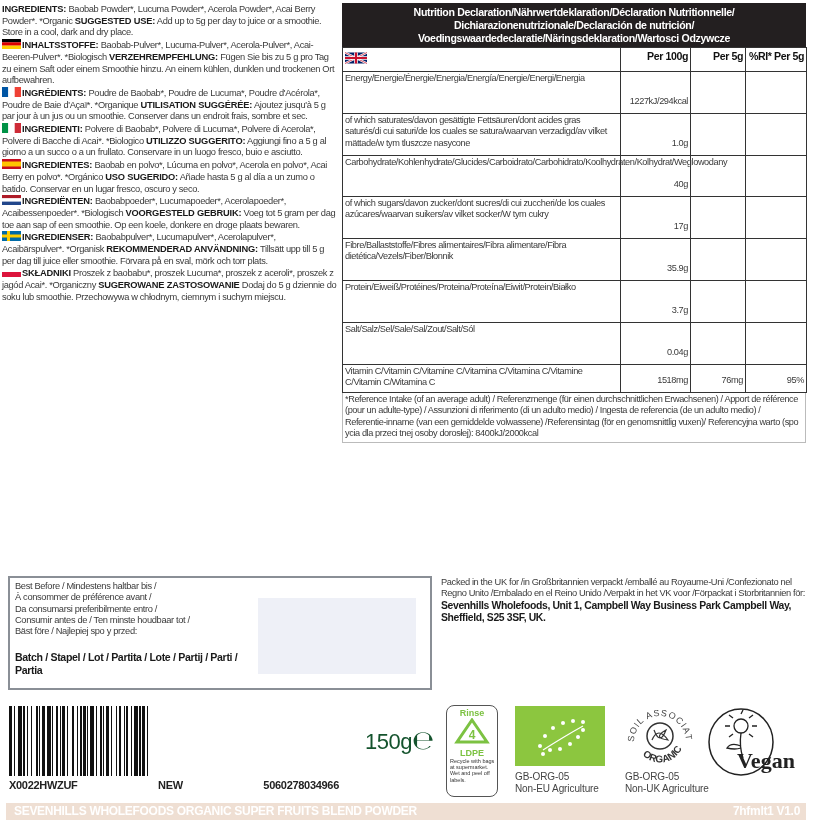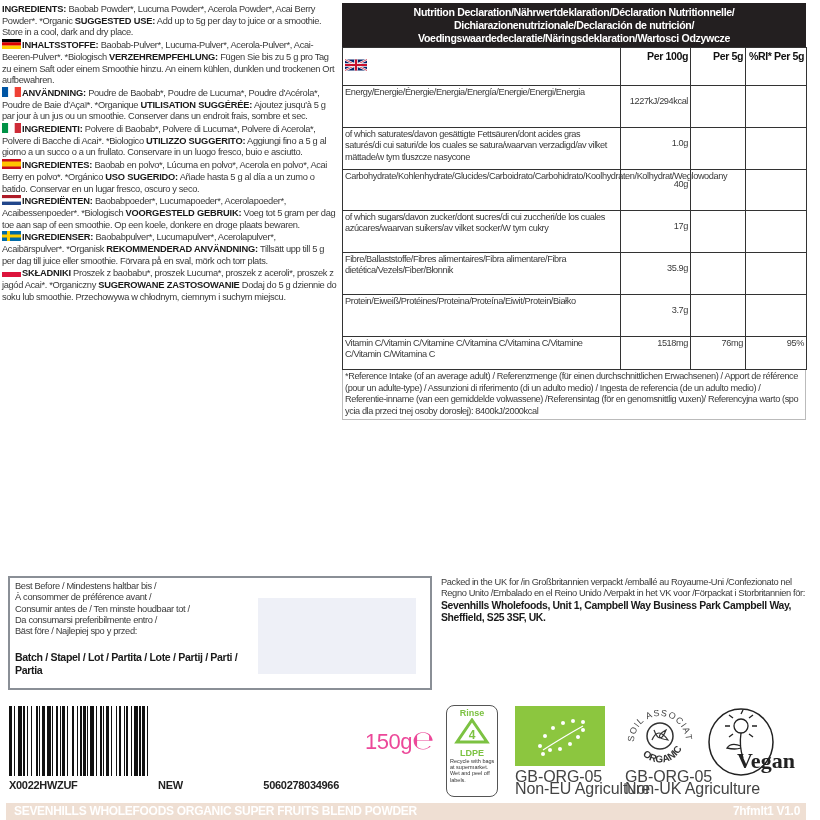--- a/index.html
+++ b/index.html
@@ -9,43 +9,43 @@
   #ingredients{position:absolute;left:2px;top:4px;width:336px;font-size:9.3px;line-height:11.7px;letter-spacing:-0.35px;color:#3a3a3a;transform-origin:0 0;}
   #ingredients .blk{margin:0;}
   #ingredients b{color:#1a1a1a;letter-spacing:-0.2px;}
   .flag{display:inline-block;width:19px;height:10px;vertical-align:-1px;margin-right:1px;position:relative;overflow:hidden;}
   .title{font-weight:bold;color:#1a1a1a;font-size:10px;}
   
   #nut{position:absolute;left:342px;top:3px;width:464px;}
   #nut .head{background:#231f20;color:#fff;text-align:center;font-weight:bold;font-size:10.6px;line-height:13px;padding:3px 4px 2px;letter-spacing:-0.35px;}
   table{border-collapse:collapse;width:464px;table-layout:fixed;}
   td{border:1px solid #333;font-size:9.2px;line-height:11.4px;color:#3a3a3a;letter-spacing:-0.4px;padding:1px 2px;vertical-align:top;}
-  td.num{text-align:right;vertical-align:bottom;padding-bottom:20px;}
+  td.num{text-align:right;vertical-align:bottom;padding-bottom:6px;}
   tr.hdr td{font-weight:bold;color:#111;font-size:10.6px;vertical-align:middle;height:16px;}
   .ref{border:1px solid #bbb;border-top:none;font-size:9.2px;line-height:11.4px;color:#3a3a3a;letter-spacing:-0.4px;padding:1px 2px 2px;}
   
   #bb{position:absolute;left:8px;top:576px;width:424px;height:114px;border:2px solid #8a8f96;box-sizing:border-box;}
   #bb .txt{position:absolute;left:5px;top:3px;font-size:9.3px;line-height:11.3px;color:#3a3a3a;letter-spacing:-0.35px;width:240px;}
   #bb .batch{font-weight:bold;color:#1a1a1a;font-size:10.6px;line-height:12.4px;margin-top:14px;}
   #bb .field{position:absolute;left:248px;top:20px;width:158px;height:76px;background:#eef0f7;}
   #packed{position:absolute;left:441px;top:577px;width:378px;font-size:9.3px;line-height:11.3px;color:#3a3a3a;letter-spacing:-0.38px;}
   #packed b{color:#1a1a1a;font-size:10.4px;letter-spacing:-0.35px;}
   
   #barcode{position:absolute;left:9px;top:706px;width:330px;height:70px;display:flex;align-items:stretch;}
   #barcode span{display:block;background:#111;height:100%;}
   #barcodeText{position:absolute;left:9px;top:779px;width:330px;font-size:11px;font-weight:bold;color:#222;display:flex;justify-content:space-between;letter-spacing:-0.3px;}
-  #weight{position:absolute;left:365px;top:725px;font-size:22px;color:#ec4899;letter-spacing:-0.5px;}
+  #weight{position:absolute;left:365px;top:725px;font-size:22px;color:#14532d;letter-spacing:-0.5px;}
   #weight .e{font-size:26px;font-family:"DejaVu Sans",sans-serif;font-weight:300;}
   
   #ldpe{position:absolute;left:446px;top:705px;width:52px;height:92px;border:1.5px solid #555;border-radius:8px;box-sizing:border-box;text-align:center;}
   #ldpe .rinse{color:#7cc242;font-weight:bold;font-size:9px;margin-top:2px;}
   #ldpe .ldpe{color:#7cc242;font-weight:bold;font-size:9px;}
   #ldpe .small{font-size:5.5px;line-height:6.2px;color:#333;text-align:left;padding-left:3px;}
   #eu{position:absolute;left:515px;top:706px;width:90px;height:60px;background:#8cc63f;}
-  .cap{position:absolute;font-size:16px;line-height:12px;color:#444;letter-spacing:-0.1px;}
+  .cap{position:absolute;font-size:10px;line-height:12px;color:#444;letter-spacing:-0.1px;}
   #soil{position:absolute;left:622px;top:702px;width:76px;height:70px;}
   #vegan{position:absolute;left:705px;top:706px;width:90px;height:78px;}
   #footer{position:absolute;left:6px;top:803px;width:800px;height:17px;background:#efdfd3;color:#fff;font-weight:bold;font-size:12px;line-height:17px;letter-spacing:-0.3px;}
   #footer .l{position:absolute;left:8px;}
   #footer .r{position:absolute;right:6px;}
 </style>
 </head>
 <body>
 
 <div id="ingredients">
@@ -53,21 +53,21 @@
       <div class="blk"><b>INGREDIENTS:</b><span> Baobab Powder*, Lucuma Powder*, Acerola Powder*, Acai Berry Powder*. *Organic </span><b>SUGGESTED USE:</b><span> Add up to 5g per day to juice or a smoothie. Store in a cool, dark and dry place.</span></div>
       <div class="blk"><span class="flag"><svg width="19" height="10">
             <rect width="19" height="3.4" fill="#000"></rect>
             <rect y="3.3" width="19" height="3.4" fill="#dd0000"></rect>
             <rect y="6.6" width="19" height="3.4" fill="#ffce00"></rect>
           </svg></span><b>INHALTSSTOFFE:</b><span> Baobab-Pulver*, Lucuma-Pulver*, Acerola-Pulver*, Acai-Beeren-Pulver*. *Biologisch </span><b>VERZEHREMPFEHLUNG:</b><span> Fügen Sie bis zu 5 g pro Tag zu einem Saft oder einem Smoothie hinzu. An einem kühlen, dunklen und trockenen Ort aufbewahren.</span></div>
       <div class="blk"><span class="flag"><svg width="19" height="10">
             <rect width="6.3" height="10" fill="#0055a4"></rect>
             <rect x="6.3" width="6.4" height="10" fill="#fff"></rect>
             <rect x="12.7" width="6.3" height="10" fill="#ef4135"></rect>
-          </svg></span><b>ANVÄNDNING:</b><span> Poudre de Baobab*, Poudre de Lucuma*, Poudre d'Acérola*, Poudre de Baie d'Açaï*. *Organique </span><b>UTILISATION SUGGÉRÉE:</b><span> Ajoutez jusqu'à 5 g par jour à un jus ou un smoothie. Conserver dans un endroit frais, sombre et sec.</span></div>
+          </svg></span><b>INGRÉDIENTS:</b><span> Poudre de Baobab*, Poudre de Lucuma*, Poudre d'Acérola*, Poudre de Baie d'Açaï*. *Organique </span><b>UTILISATION SUGGÉRÉE:</b><span> Ajoutez jusqu'à 5 g par jour à un jus ou un smoothie. Conserver dans un endroit frais, sombre et sec.</span></div>
       <div class="blk"><span class="flag"><svg width="19" height="10">
             <rect width="6.3" height="10" fill="#009246"></rect>
             <rect x="6.3" width="6.4" height="10" fill="#fff"></rect>
             <rect x="12.7" width="6.3" height="10" fill="#ce2b37"></rect>
           </svg></span><b>INGREDIENTI:</b><span> Polvere di Baobab*, Polvere di Lucuma*, Polvere di Acerola*, Polvere di Bacche di Acai*. *Biologico </span><b>UTILIZZO SUGGERITO:</b><span> Aggiungi fino a 5 g al giorno a un succo o a un frullato. Conservare in un luogo fresco, buio e asciutto.</span></div>
       <div class="blk"><span class="flag"><svg width="19" height="10">
             <rect width="19" height="10" fill="#c60b1e"></rect>
             <rect y="2.5" width="19" height="5" fill="#ffc400"></rect>
           </svg></span><b>INGREDIENTES:</b><span> Baobab en polvo*, Lúcuma en polvo*, Acerola en polvo*, Acai Berry en polvo*. *Orgánico </span><b>USO SUGERIDO:</b><span> Añade hasta 5 g al día a un zumo o batido. Conservar en un lugar fresco, oscuro y seco.</span></div>
       <div class="blk"><span class="flag"><svg width="19" height="10">
@@ -142,37 +142,43 @@
           <td class="num">35.9g</td>
           <td class="num"></td>
           <td class="num"></td>
         </tr>
         <tr style="height: 42px;">
           <td>Protein/Eiweiß/Protéines/Proteina/Proteína/Eiwit/Protein/Białko</td>
           <td class="num">3.7g</td>
           <td class="num"></td>
           <td class="num"></td>
         </tr>
+        <tr style="height: 42px;">
+          <td>Salt/Salz/Sel/Sale/Sal/Zout/Salt/Sól</td>
+          <td class="num">0.04g</td>
+          <td class="num"></td>
+          <td class="num"></td>
+        </tr>
         <tr style="height: 28px;">
           <td>Vitamin C/Vitamin C/Vitamine C/Vitamina C/Vitamina C/Vitamine C/Vitamin C/Witamina C</td>
           <td class="num">1518mg</td>
           <td class="num">76mg</td>
           <td class="num">95%</td>
         </tr>
       </tbody>
   </table>
   <div class="ref">*Reference Intake (of an average adult) / Referenzmenge (für einen durchschnittlichen Erwachsenen) / Apport de référence (pour un adulte-type) / Assunzioni di riferimento (di un adulto medio) / Ingesta de referencia (de un adulto medio) / Referentie-inname (van een gemiddelde volwassene) /Referensintag (för en genomsnittlig vuxen)/ Referencyjna warto (spo ycia dla przeci tnej osoby dorosłej): 8400kJ/2000kcal</div>
 </div>
 
 <div id="bb">
   <div class="txt">
     <div>Best Before / Mindestens haltbar bis /</div>
     <div>À consommer de préférence avant /</div>
+    <div>Da consumarsi preferibilmente entro /</div>
     <div>Consumir antes de / Ten minste houdbaar tot /</div>
-    <div>Da consumarsi preferibilmente entro /</div>
     <div>Bäst före / Najlepiej spo y  przed:</div>
     <div class="batch">Batch / Stapel / Lot / Partita / Lote / Partij / Parti / Partia</div>
   </div>
   <div class="field"></div>
 </div>
 
 <div id="packed">
   <span>Packed in the UK for /in Großbritannien verpackt /emballé au Royaume-Uni /Confezionato nel Regno Unito /Embalado en el Reino Unido /Verpakt in het VK voor /Förpackat i Storbritannien för: </span><b>Sevenhills Wholefoods, Unit 1, Campbell Way Business Park Campbell Way, Sheffield, S25 3SF, UK.</b>
 </div>
 

